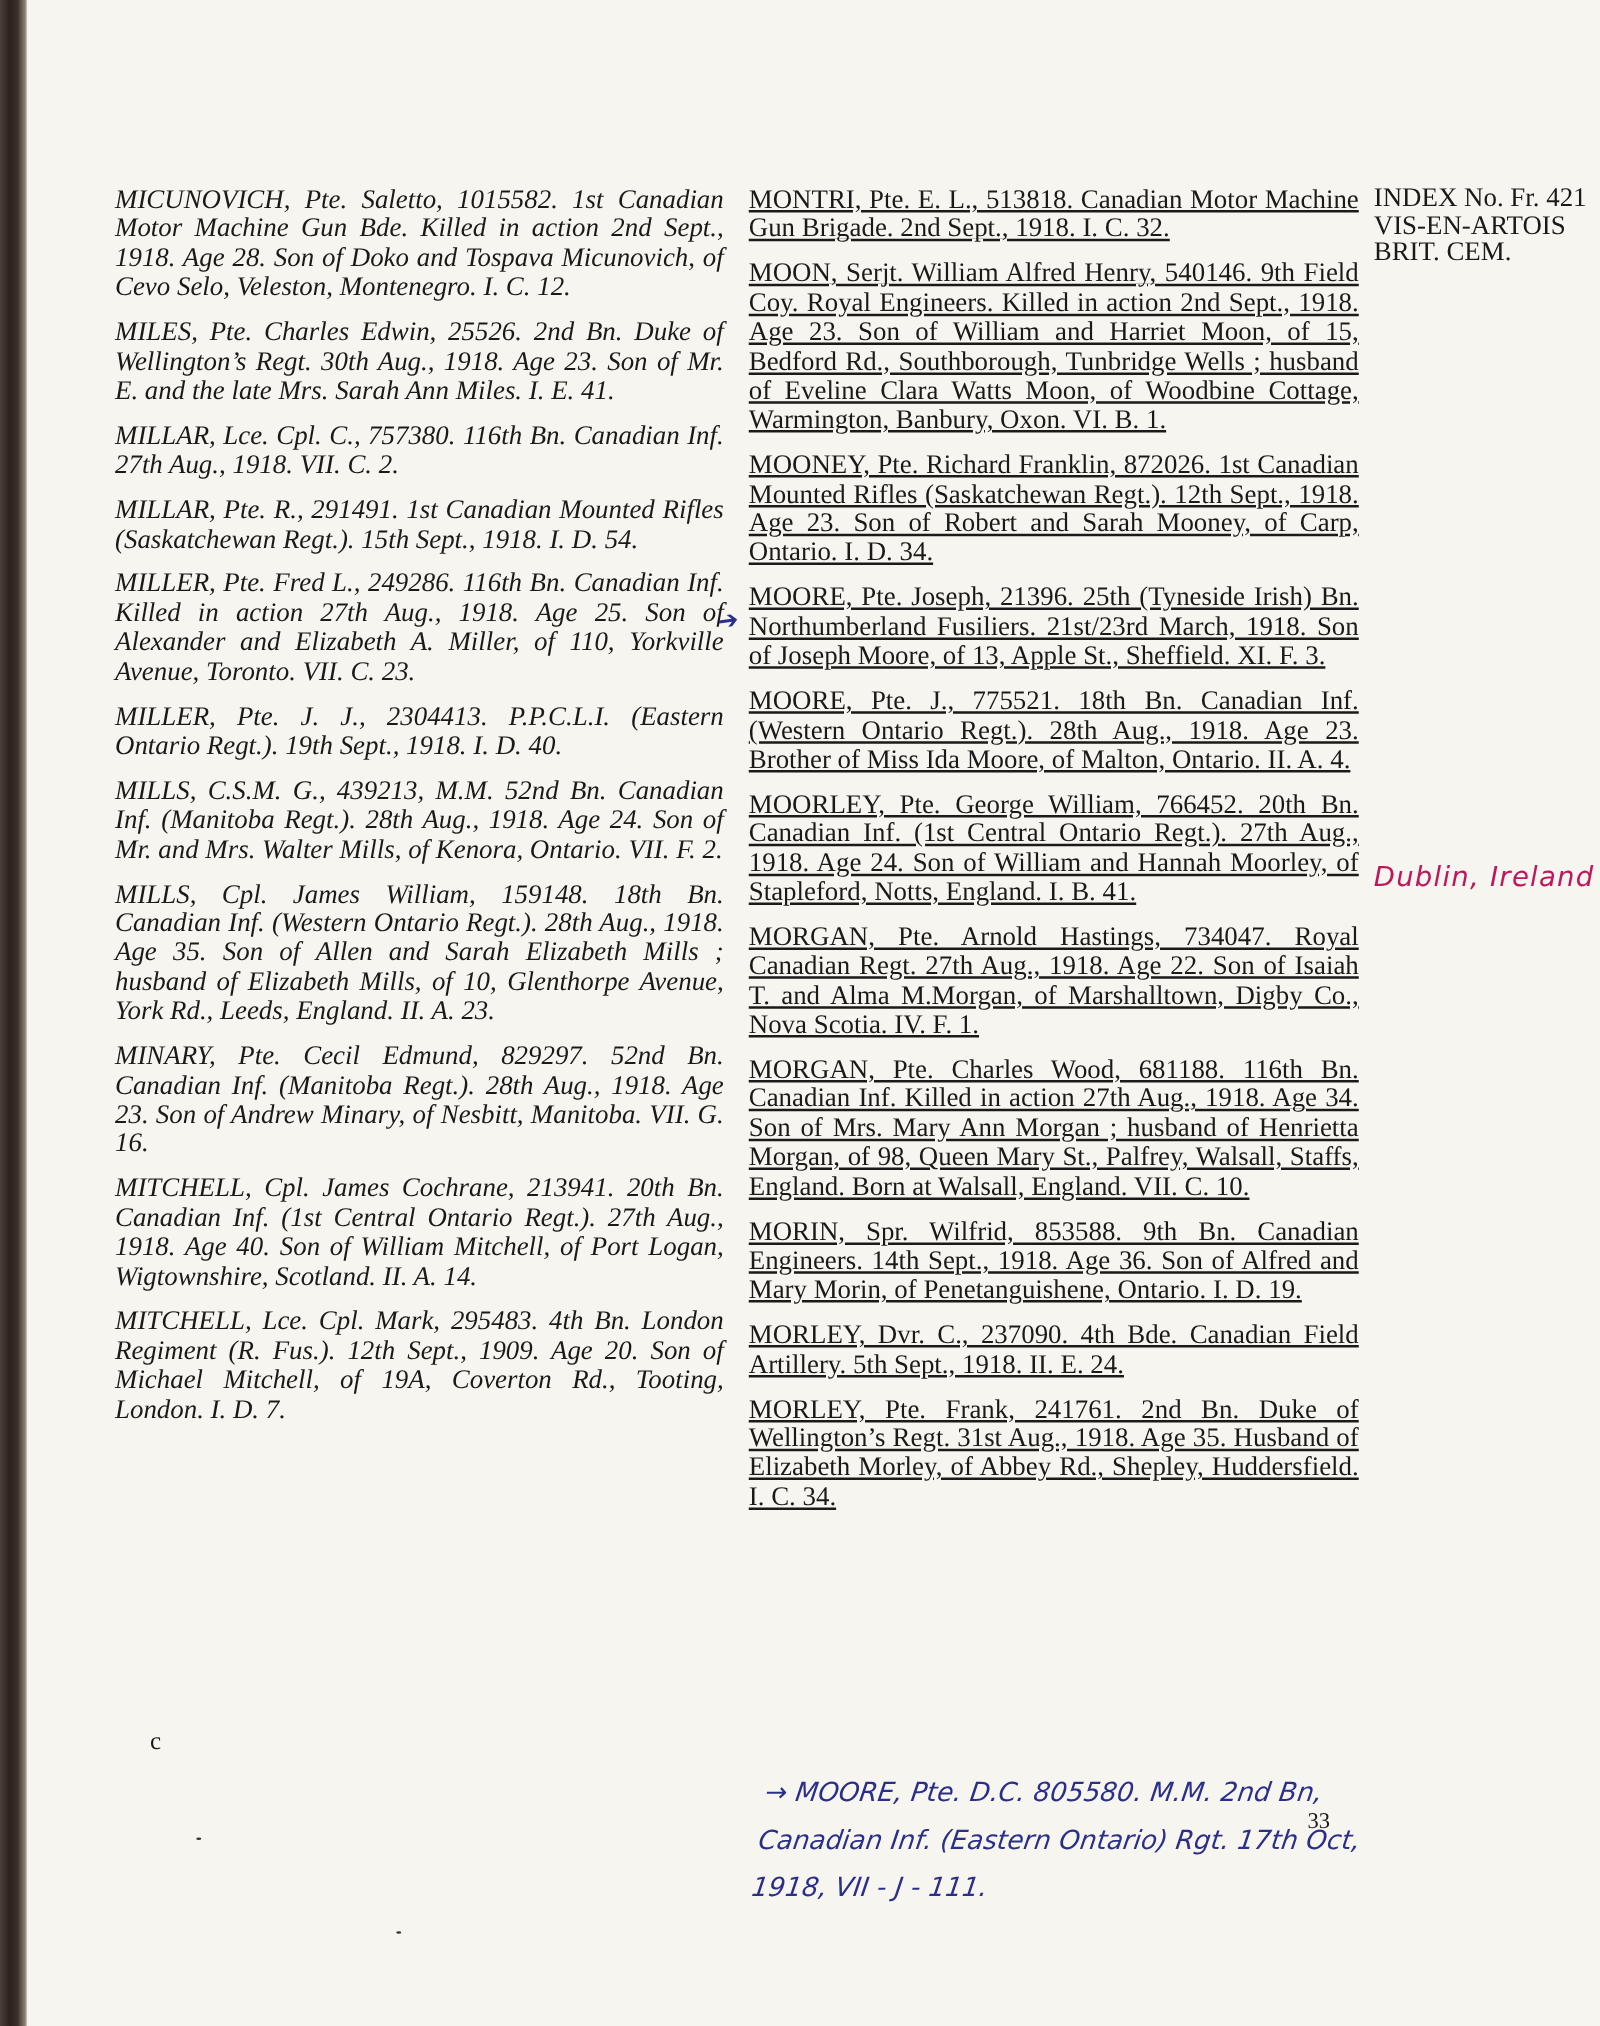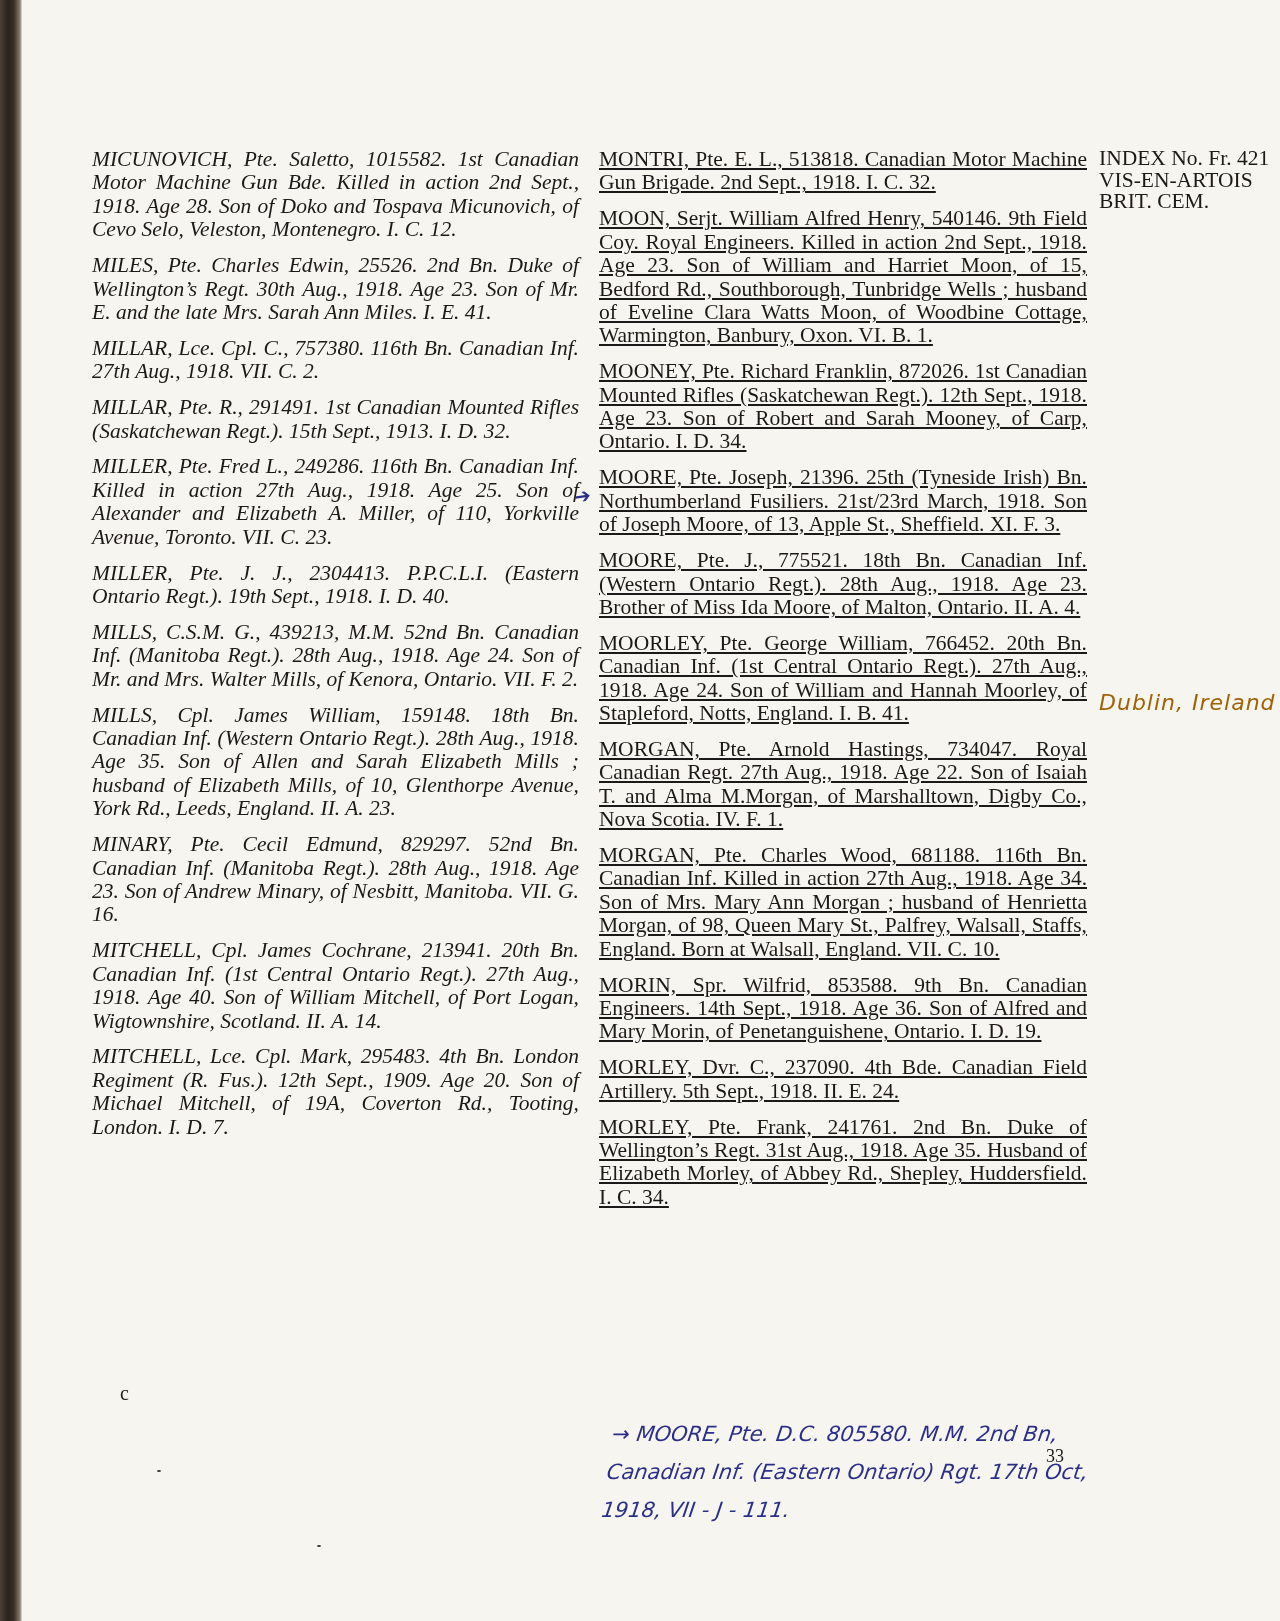--- a/index.html
+++ b/index.html
@@ -36,21 +36,21 @@
     position: absolute; left: 98px; top: 1382px; font-size: 20px;
   }
   .page-number {
     position: absolute; left: 1024px; top: 1446px; font-size: 18px;
   }
   .margin-arrow {
     position: absolute; left: 552px; top: 484px; color: #2a2f8c; font-size: 20px;
     font-family: "DejaVu Sans", sans-serif; transform: rotate(-8deg);
   }
   .faint-note {
-    position: absolute; left: 1077px; top: 690px; color: #a16207;
+    position: absolute; left: 1077px; top: 690px; color: #be185d;
     font-family: "DejaVu Sans", sans-serif; font-size: 22px; font-style: italic;
     letter-spacing: 1px;
   }
   .handwritten {
     position: absolute; left: 585px; top: 1415px; width: 470px;
     color: #2b2f8a; font-family: "DejaVu Sans", sans-serif; font-style: italic;
     font-size: 21px; line-height: 38px; transform: skewX(-8deg);
   }
   .handwritten div { white-space: nowrap; }
   .speck { position: absolute; background: #3a3530; border-radius: 50%; }
@@ -72,21 +72,21 @@
     <p class="entry">
         <span class="text">MICUNOVICH, Pte. Saletto, 1015582. 1st Canadian Motor Machine Gun Bde. Killed in action 2nd Sept., 1918. Age 28. Son of Doko and Tospava Micunovich, of Cevo Selo, Veleston, Montenegro. I. C. 12.</span>
       </p>
     <p class="entry">
         <span class="text">MILES, Pte. Charles Edwin, 25526. 2nd Bn. Duke of Wellington’s Regt. 30th Aug., 1918. Age 23. Son of Mr. E. and the late Mrs. Sarah Ann Miles. I. E. 41.</span>
       </p>
     <p class="entry">
         <span class="text">MILLAR, Lce. Cpl. C., 757380. 116th Bn. Canadian Inf. 27th Aug., 1918. VII. C. 2.</span>
       </p>
     <p class="entry">
-        <span class="text">MILLAR, Pte. R., 291491. 1st Canadian Mounted Rifles (Saskatchewan Regt.). 15th Sept., 1913. I. D. 32.</span>
+        <span class="text">MILLAR, Pte. R., 291491. 1st Canadian Mounted Rifles (Saskatchewan Regt.). 15th Sept., 1918. I. D. 54.</span>
       </p>
     <p class="entry">
         <span class="text">MILLER, Pte. Fred L., 249286. 116th Bn. Canadian Inf. Killed in action 27th Aug., 1918. Age 25. Son of Alexander and Elizabeth A. Miller, of 110, Yorkville Avenue, Toronto. VII. C. 23.</span>
       </p>
     <p class="entry">
         <span class="text">MILLER, Pte. J. J., 2304413. P.P.C.L.I. (Eastern Ontario Regt.). 19th Sept., 1918. I. D. 40.</span>
       </p>
     <p class="entry">
         <span class="text">MILLS, C.S.M. G., 439213, M.M. 52nd Bn. Canadian Inf. (Manitoba Regt.). 28th Aug., 1918. Age 24. Son of Mr. and Mrs. Walter Mills, of Kenora, Ontario. VII. F. 2.</span>
       </p>

